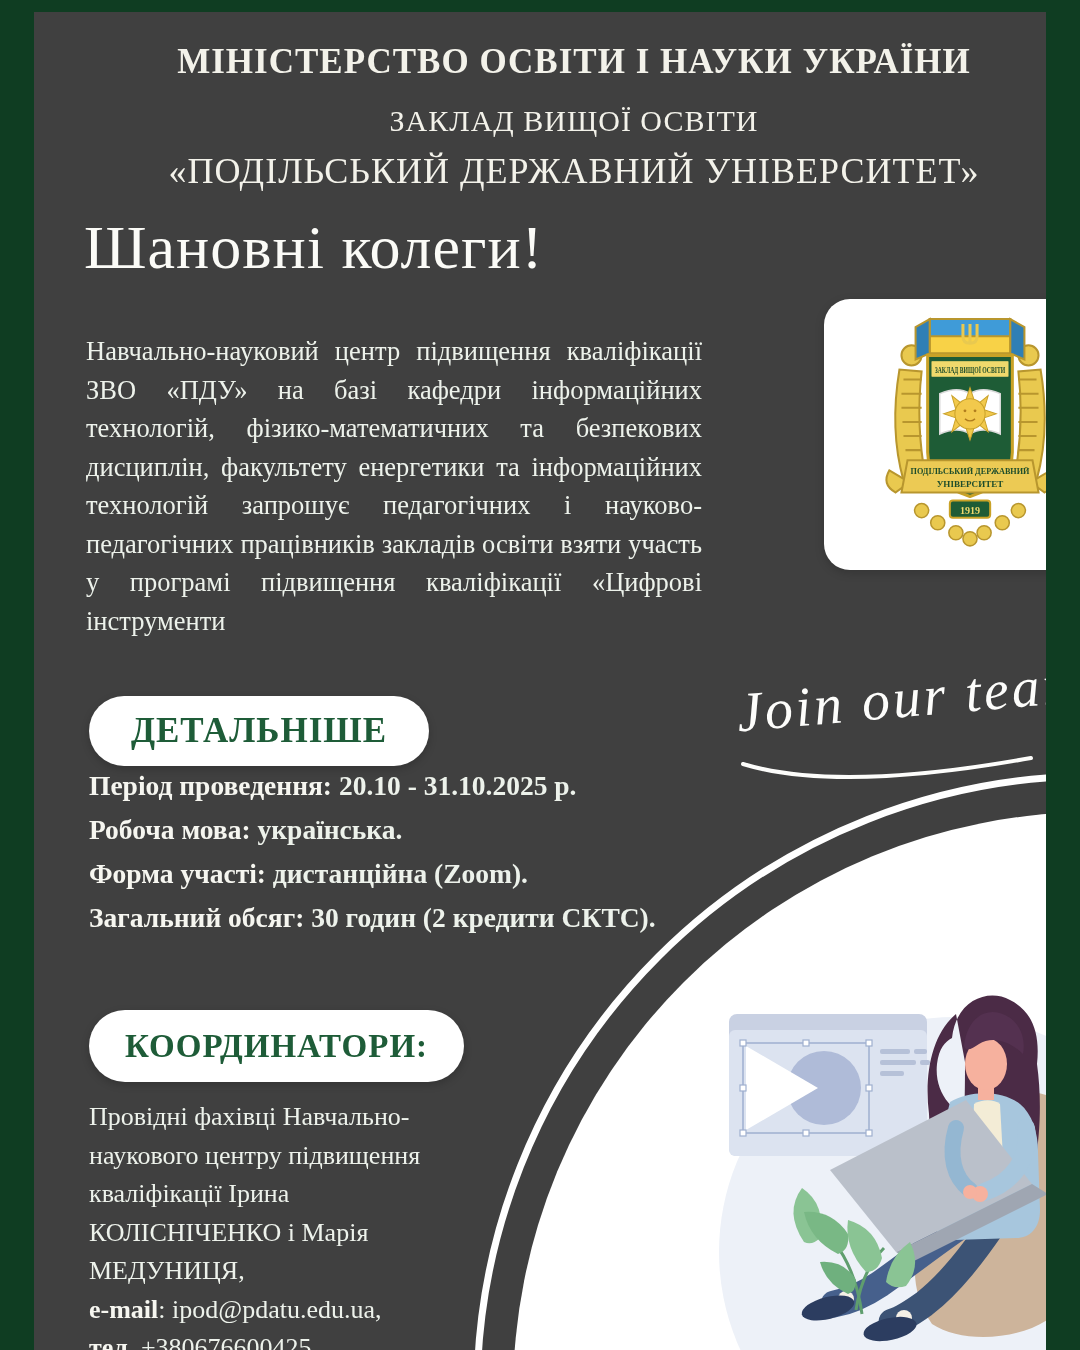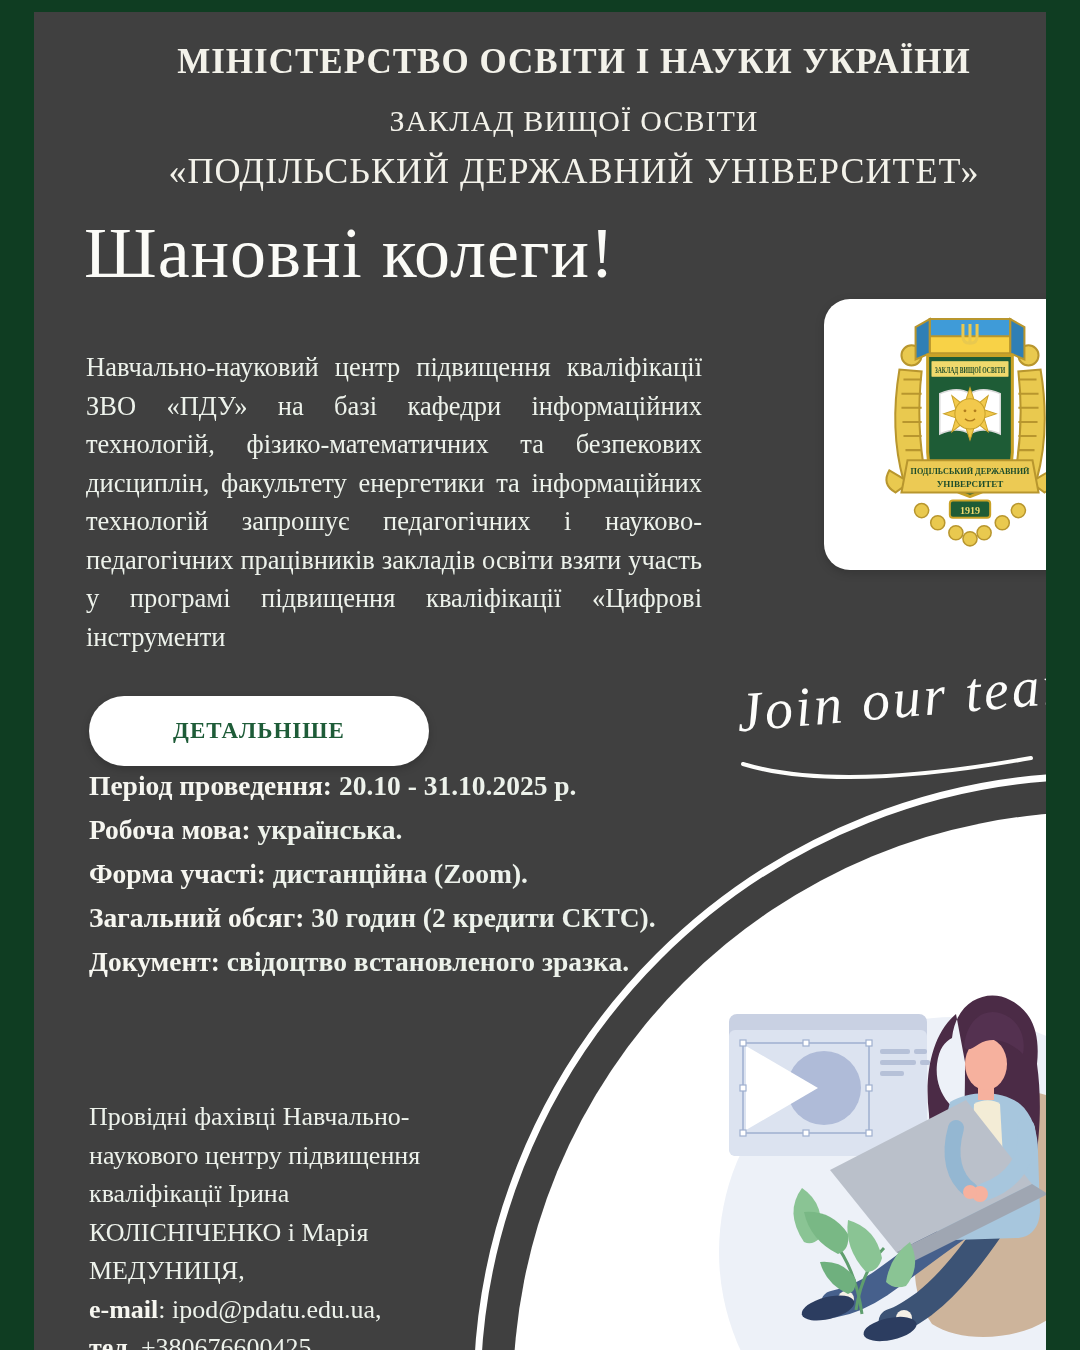--- a/index.html
+++ b/index.html
@@ -8,38 +8,38 @@
     position:relative;width:1012px;height:1350px;margin:12px auto;
     background:#404040;overflow:hidden;
   }
   .abs{position:absolute;}
   
   .hline{left:0;width:1080px;text-align:center;color:#F3F2EA;}
   .hline1{top:30px;font-size:35px;font-weight:700;letter-spacing:1px;}
   .hline2{top:92px;font-size:30px;letter-spacing:1px;}
   .hline3{top:138px;font-size:36px;letter-spacing:1px;}
   
-  .greeting{left:50px;top:200px;font-size:72px;color:#FBFBF7;letter-spacing:1px;text-align:right;}
-  
-  .intro{left:52px;top:336px;width:616px;color:#EDF2EB;font-size:26.5px;line-height:38.5px;}
+  .greeting{left:50px;top:200px;font-size:62px;color:#FBFBF7;letter-spacing:1px;text-align:right;}
+  
+  .intro{left:52px;top:320px;width:616px;color:#EDF2EB;font-size:26.5px;line-height:38.5px;}
   .intro p{margin:0;text-align:justify;}
   
   .logo-card{left:790px;top:287px;width:292px;height:271px;background:#ffffff;
     border-radius:26px;display:flex;align-items:center;justify-content:center;
     box-shadow:0 3px 10px rgba(0,0,0,.18);}
   
   .join{left:702px;top:652px;width:380px;color:#FDFDFB;font-size:56px;
     font-style:italic;font-family:"Liberation Serif",serif;letter-spacing:3px;
     transform:rotate(-5deg);white-space:nowrap;}
   .join-flourish{left:705px;top:742px;}
   
   .pill{background:#ffffff;border:none;color:#1E5C38;font-family:"Liberation Serif",serif;
     font-weight:700;border-radius:38px;display:flex;align-items:center;justify-content:center;
     box-shadow:0 3px 8px rgba(0,0,0,.2);cursor:pointer;}
-  .pill-details{left:55px;top:684px;width:340px;height:70px;font-size:23px;letter-spacing:1px;}
+  .pill-details{left:55px;top:684px;width:340px;height:70px;font-size:35px;letter-spacing:1px;}
   .pill-coord{left:55px;top:998px;width:375px;height:72px;font-size:33px;letter-spacing:1px;}
   
   .details{left:55px;top:752px;width:640px;color:#EDF2EB;font-size:27.5px;line-height:44px;font-weight:bold;}
   .details b{color:#F6F6F0;}
   
   .coord{left:55px;top:1086px;width:450px;color:#EDF2EB;font-size:26px;line-height:38.5px;}
   .coord .pre{white-space:pre-line;}
   .coord b{color:#F6F6F0;}
   .svg-abs{position:absolute;display:block;}
 </style>
@@ -127,23 +127,25 @@
 
   <button class="abs pill pill-details">
     <span>ДЕТАЛЬНІШЕ</span>
   </button>
 
   <div class="abs details">
     <div><b>Період проведення:</b><span> 20.10 - 31.10.2025 р.</span></div>
     <div><b>Робоча мова:</b><span> українська.</span></div>
     <div><b>Форма участі:</b><span> дистанційна (Zoom).</span></div>
     <div><b>Загальний обсяг:</b><span> 30 годин (2 кредити СКТС).</span></div>
-    <div><b>Документ:</b><span> свідоцтво встановленого зразка.</span></div>
-  </div>
-
+  </div>
+
+  <button class="abs pill pill-coord">
+    <span>КООРДИНАТОРИ:</span>
+  </button>
 
   <div class="abs coord">
     <div class="pre">Провідні фахівці Навчально-
 наукового центру підвищення
 кваліфікації Ірина
 КОЛІСНІЧЕНКО і Марія
 МЕДУНИЦЯ,</div>
     <div><b>e-mail</b><span>: ipod@pdatu.edu.ua,</span></div>
     <div><b>тел.</b><span> +380676600425,</span></div>
 

